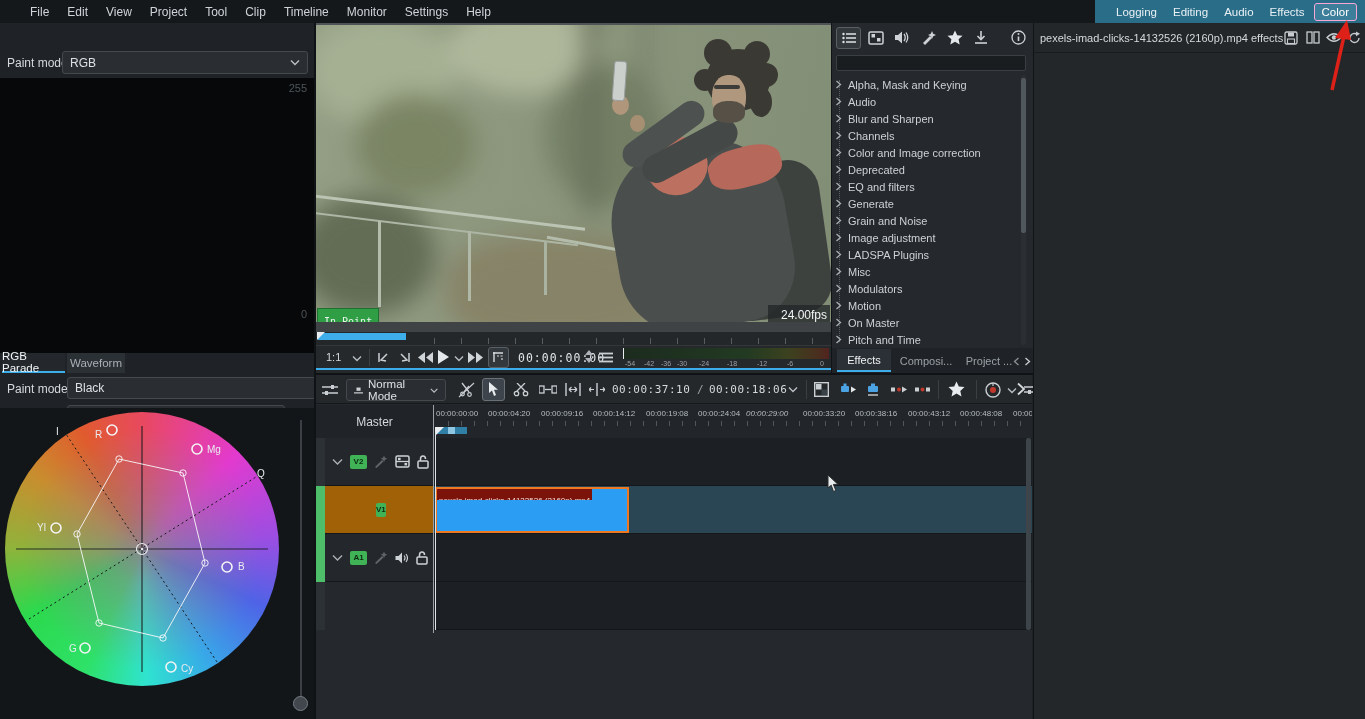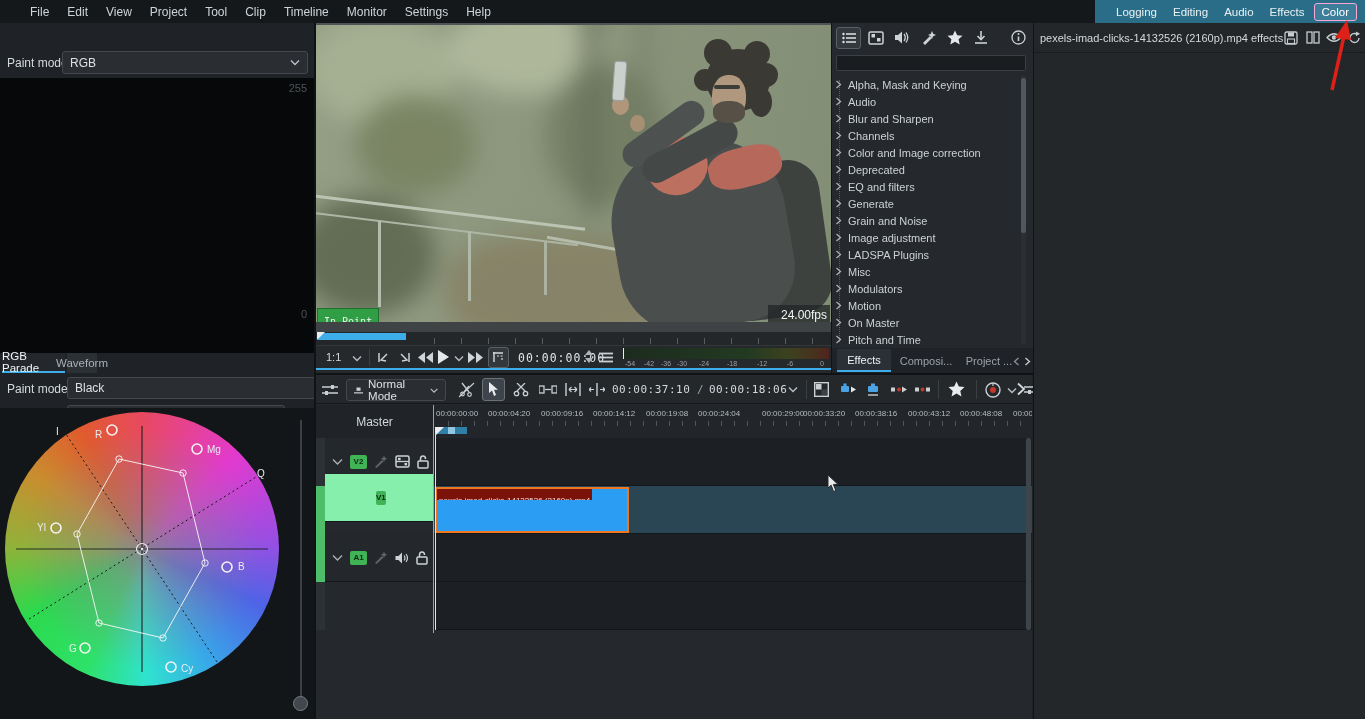--- a/index.html
+++ b/index.html
@@ -75,21 +75,21 @@
     </div>
 
     <div class="abs scope-black" style="left:0;top:55px;width:315px;height:275px;">
       <span class="abs scale-num" style="right:8px;top:4px;margin-left:40px;">255</span>
       <span class="abs scale-num" style="right:8px;top:230px;">0</span>
     </div>
 
     <div class="abs tab active" style="left:2px;top:330px;width:63px;height:20px;">
         <span>RGB Parade</span>
       </div>
-    <div class="abs tab inactive" style="left:67px;top:330px;width:30px;height:20px;">
+    <div class="abs tab inactive" style="left:67px;top:330px;width:58px;height:20px;">
         <span>Waveform</span>
       </div>
 
     <span class="abs lbl" style="left:7px;top:359px;">Paint mode:</span>
     <div class="abs sel" style="left:67px;top:354px;width:284px;height:22px;">
       <span>Black</span>
       <svg width="10" height="7" viewBox="0 0 10 7">
           <polyline points="1,1.5 5,5.5 9,1.5" fill="none" stroke="#b9bfc4" stroke-width="1.4"></polyline>
         </svg>
     </div>
@@ -557,21 +557,21 @@
         <rect x="1" y="1" width="13" height="11" rx="1.5" fill="none" stroke="#ccd2d6" stroke-width="1.5"></rect>
         <line x1="1" y1="6.5" x2="14" y2="6.5" stroke="#ccd2d6" stroke-width="1.3"></line>
         <rect x="3" y="2.8" width="2.6" height="2.4" fill="#ccd2d6"></rect>
         <rect x="9.5" y="8" width="2.6" height="2.4" fill="#ccd2d6"></rect>
       </svg>
     <svg width="12" height="14" viewBox="0 0 12 14">
         <rect x="1" y="6" width="10" height="7" rx="1" fill="none" stroke="#ccd2d6" stroke-width="1.5"></rect>
         <path d="M3.5,6 V4 a2.5,3 0 0 1 5,0" fill="none" stroke="#ccd2d6" stroke-width="1.5"></path>
       </svg>
   </div>
-  <div class="hdr-row" style="top:474px;background:#86efac;border-bottom:1px solid #15181b;gap:44px;">
+  <div class="hdr-row" style="top:486px;background:#a16207;border-bottom:1px solid #15181b;gap:44px;">
     <svg width="11" height="8" viewBox="0 0 11 8">
         <polyline points="1,1.5 5.5,6 10,1.5" fill="none" stroke="#c3c9cd" stroke-width="1.4"></polyline>
       </svg>
     <div class="track-badge">
         <span>V1</span>
       </div>
     <svg width="14" height="13" viewBox="0 0 14 13" opacity="0.45">
         <path d="M1,12 L8,5 L9.5,6.5 L2.5,13 Z" fill="#c3c9cd"></path>
         <polygon points="10,0.5 11,2.8 13.3,3.8 11,4.8 10,7 9,4.8 6.7,3.8 9,2.8" fill="#c3c9cd"></polygon>
       </svg>
@@ -609,21 +609,21 @@
 
   <div class="abs" style="left:433px;top:405px;width:1px;height:228px;background:#9aa0a5;"></div>
 
   <div class="abs" style="left:434px;top:405px;width:598px;height:33px;background:#22262a;overflow:hidden;">
     <span class="rl" style="left:2px;">00:00:00:00</span>
     <span class="rl" style="left:54px;">00:00:04:20</span>
     <span class="rl" style="left:107px;">00:00:09:16</span>
     <span class="rl" style="left:159px;">00:00:14:12</span>
     <span class="rl" style="left:212px;">00:00:19:08</span>
     <span class="rl" style="left:264px;">00:00:24:04</span>
-    <span class="rl" style="left:328px;">00:00:29:00</span>
+    <span class="rl" style="left:312px;font-style:italic;">00:00:29:00</span>
     <span class="rl" style="left:369px;">00:00:33:20</span>
     <span class="rl" style="left:421px;">00:00:38:16</span>
     <span class="rl" style="left:474px;">00:00:43:12</span>
     <span class="rl" style="left:526px;">00:00:48:08</span>
     <span class="rl" style="left:579px;">00:00:53:</span>
     <div class="abs tick-strip" style="left:2px;top:16px;width:596px;height:5px;background-image:repeating-linear-gradient(90deg, transparent 0px, transparent 12px, #51565b 12px, #51565b 13px);"></div>
     <div class="abs" style="left:2px;top:22px;width:31px;height:7px;background:#2f7fa6;"></div>
     <div class="abs" style="left:14px;top:22px;width:7px;height:7px;background:#8fc6e2;"></div>
     <div class="abs" style="left:1px;top:22px;width:0;height:0;border-top:9px solid #e9edef;border-right:9px solid transparent;"></div>
   </div>

